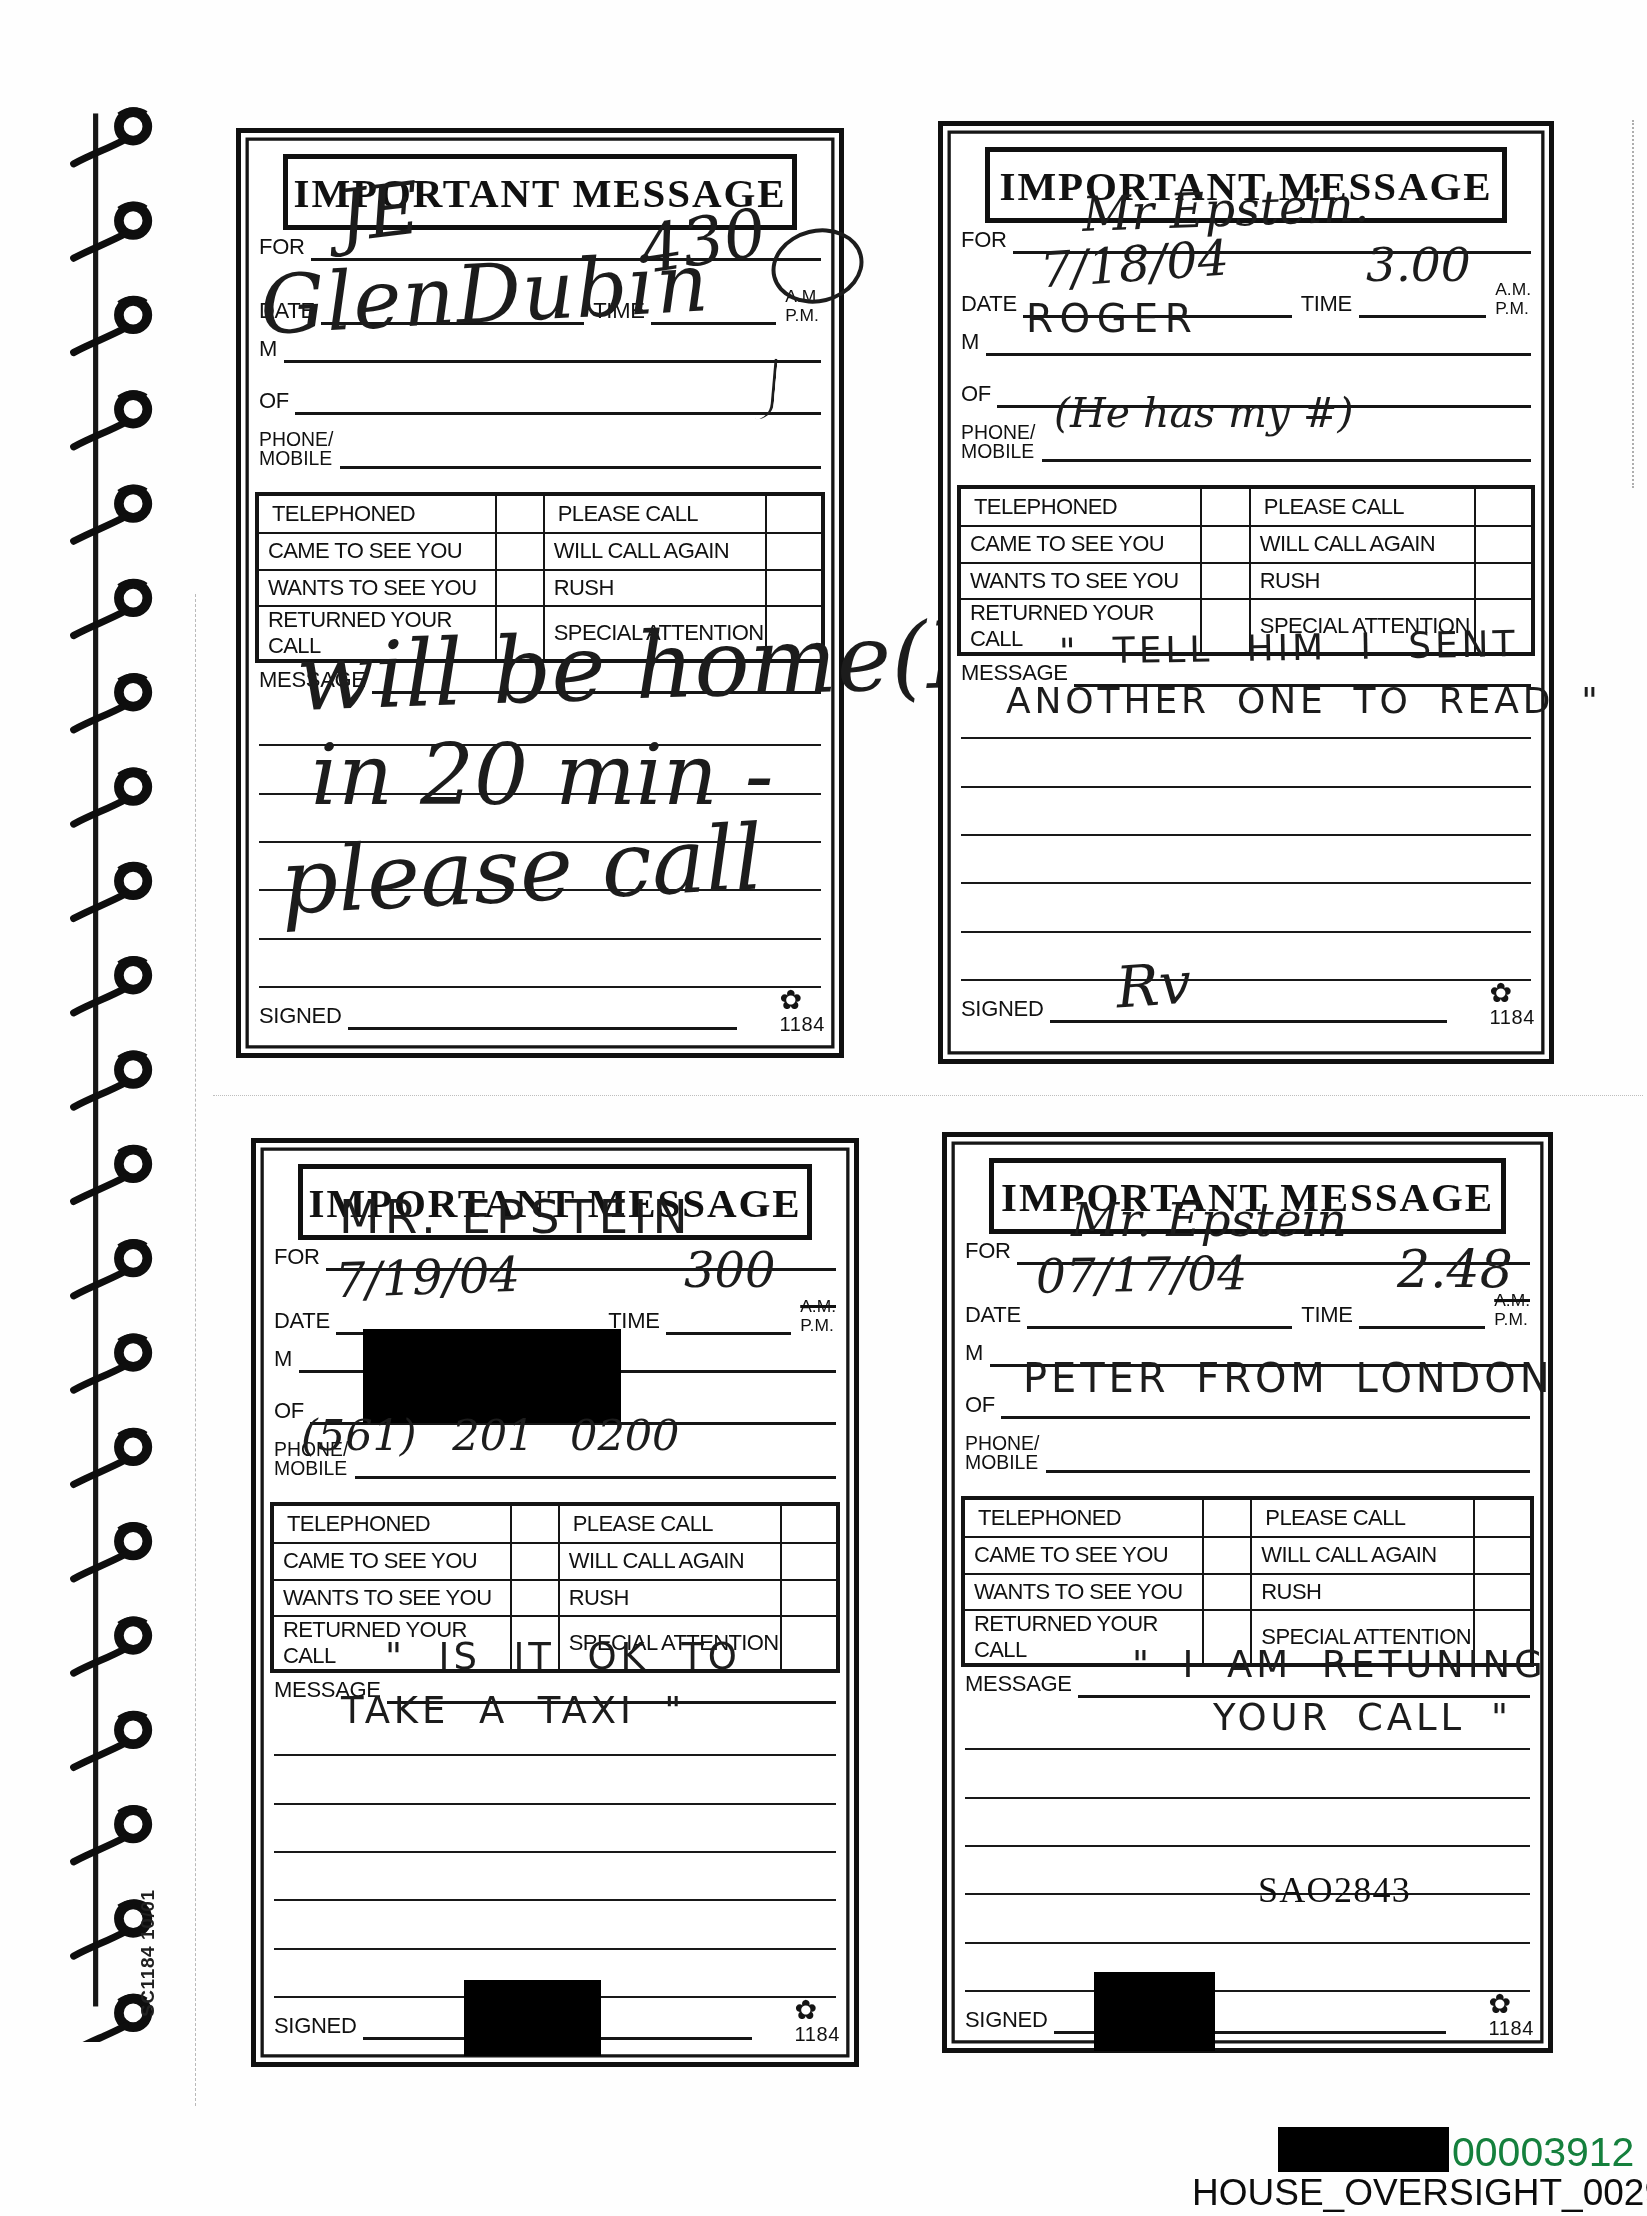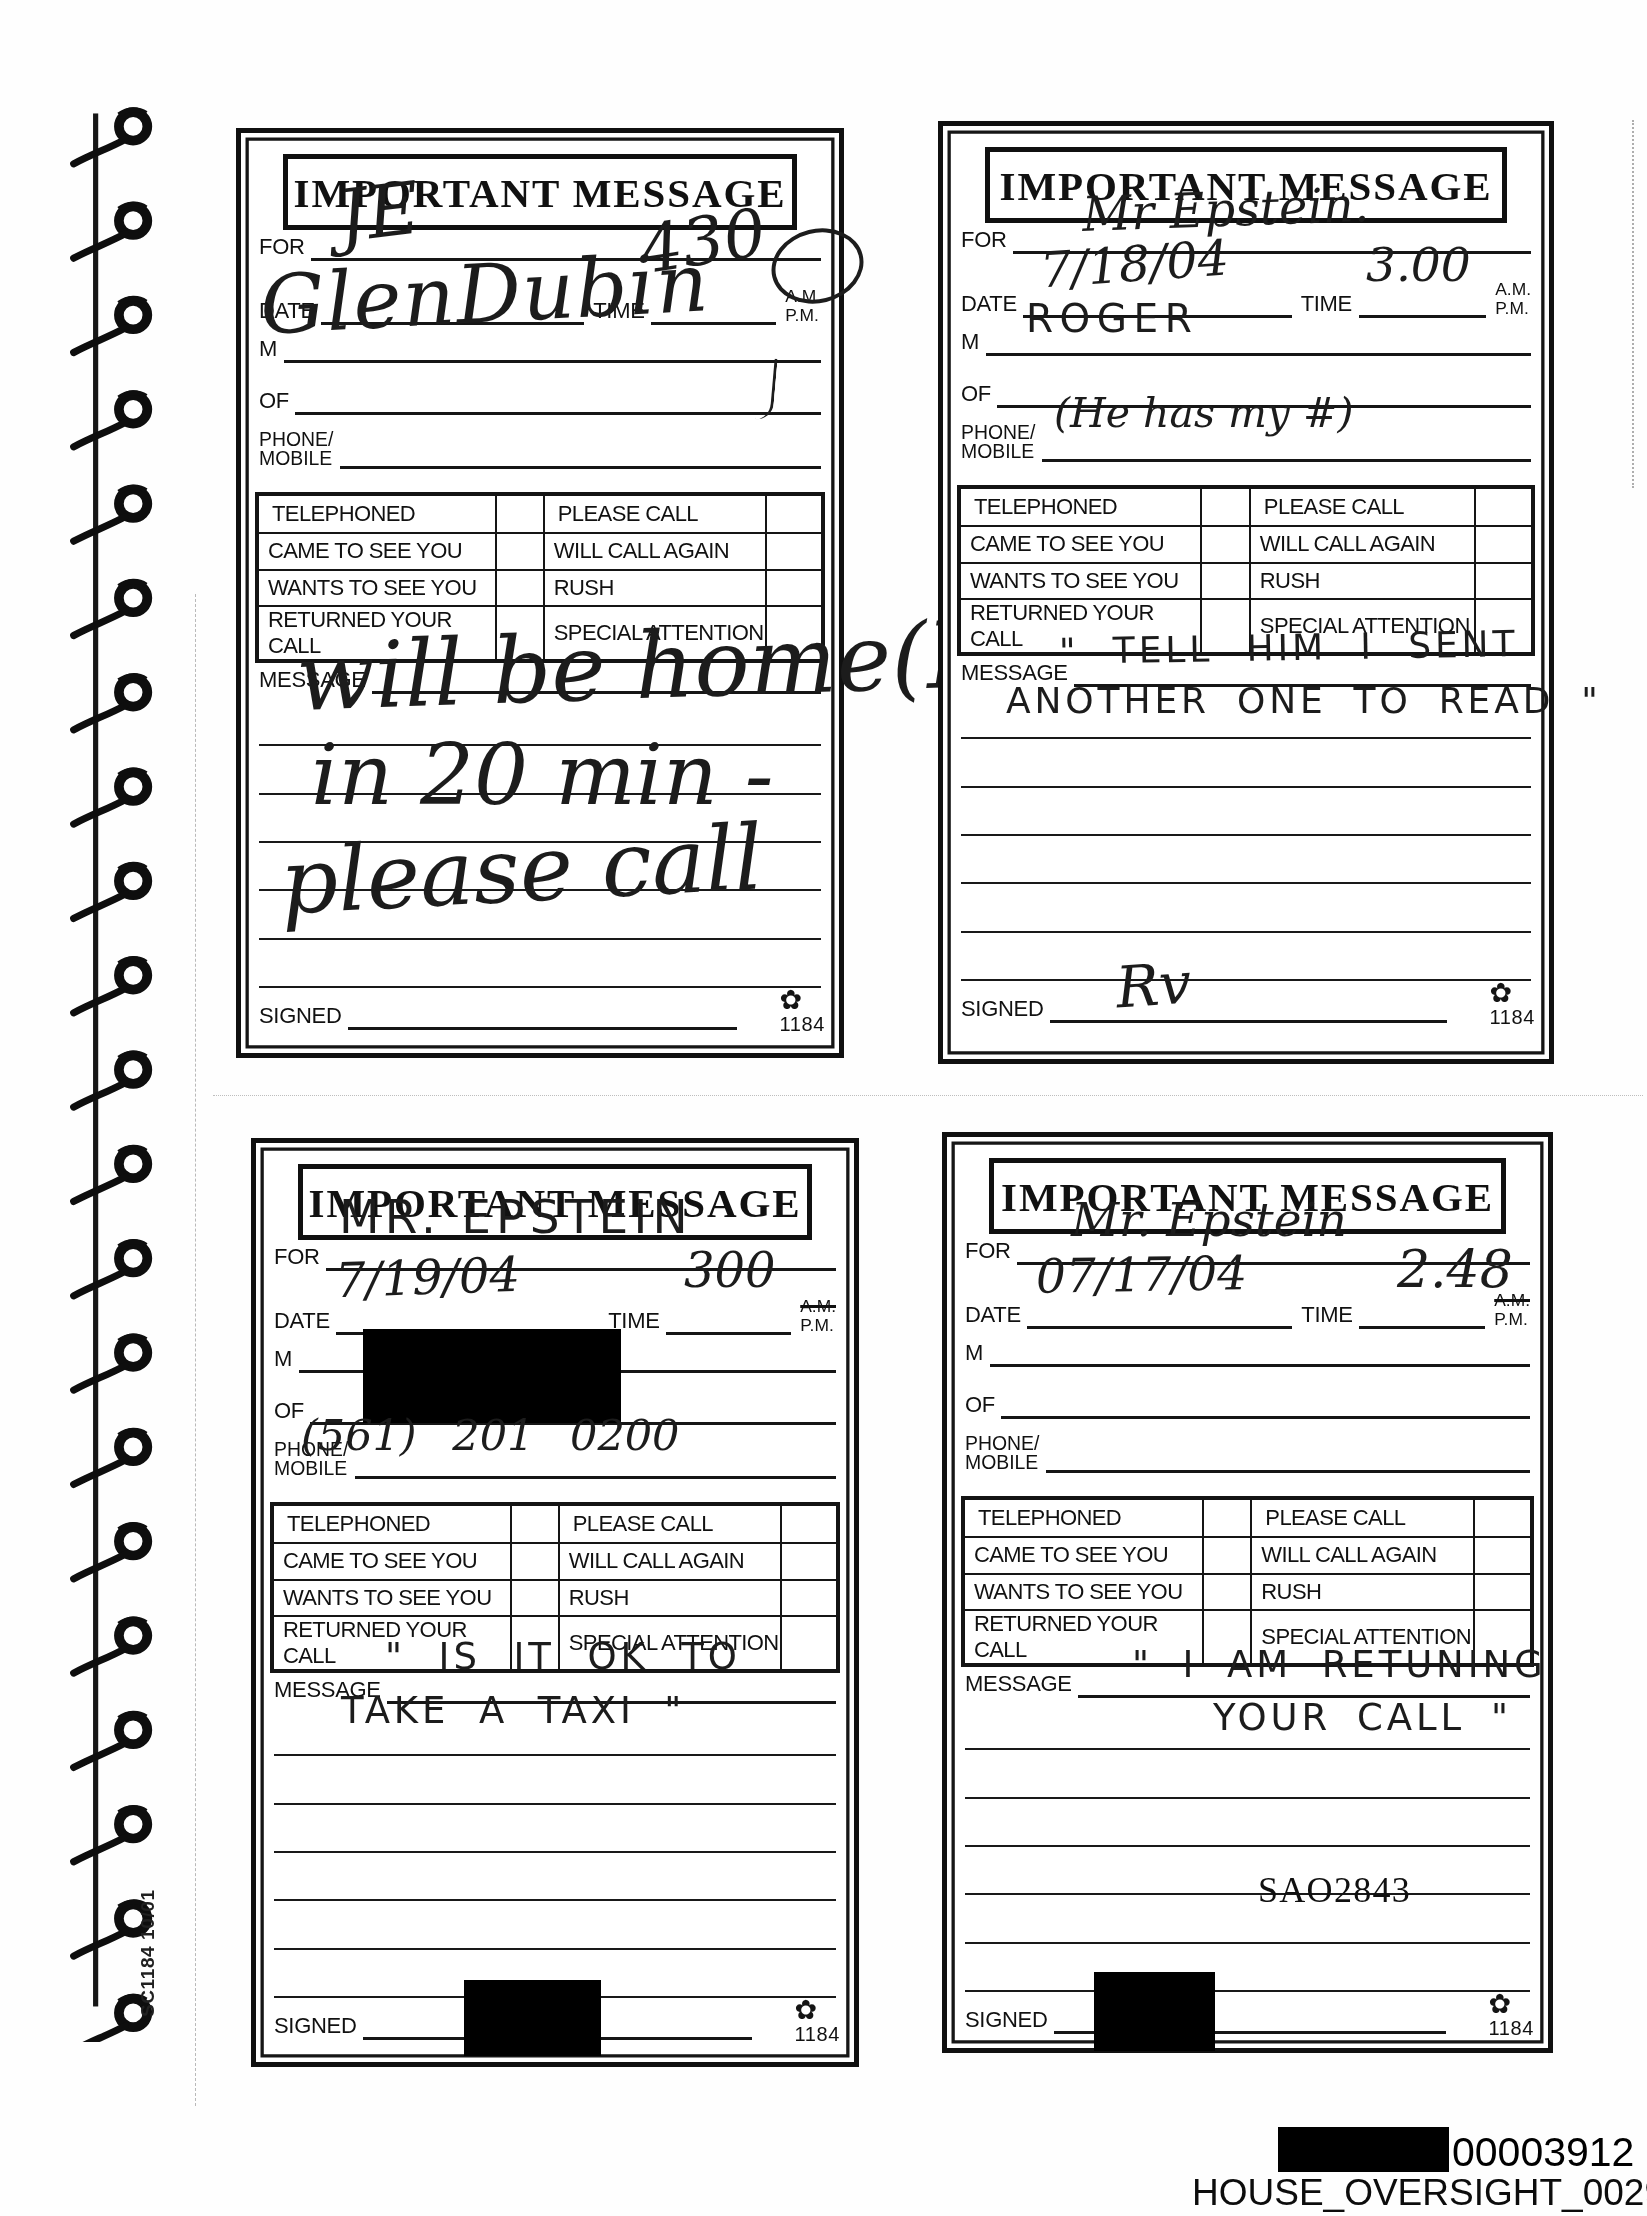--- a/index.html
+++ b/index.html
@@ -102,21 +102,21 @@
   
   .spiral { position:absolute; left:36px; top:107px; }
   .crease-v  { position:absolute; left:195px; top:594px; height:1512px; border-left:1.9px dashed #b9b9b9; }
   .perf-h    { position:absolute; left:213px; right:3.9px; top:1095px; border-top:1.9px dotted #9d9d9d; opacity:.65; }
   .edge-dots { position:absolute; left:1632px; top:120px; height:368px; border-left:2.6px dotted #8d8d8d; opacity:.7; }
 
   .stock-code { position:absolute; left:137px; top:2017px; transform:rotate(-90deg);
                 transform-origin:left top; font-size:19px; font-weight:bold; letter-spacing:0.6px; color:#202020; }
 
   .f-redact { position:absolute; left:1278px; top:2127px; width:171px; height:45px; background:#000; }
-  .f-bates  { position:absolute; left:1452px; top:2129px; font-size:41px; color:#000000; }
+  .f-bates  { position:absolute; left:1452px; top:2129px; font-size:41px; color:#15803d; }
   .f-docid  { position:absolute; left:1192px; top:2172px; font-size:37px; color:#0c0c0c; letter-spacing:0px; }
 </style>
 </head>
 <body>
 
 <div class="page">
 
   <svg class="spiral" width="149" height="1935" viewBox="0 0 230 2995">
     <defs>
       <g id="coil">
@@ -420,20 +420,21 @@
     <div class="frow row-signed">
       <span class="flabel">SIGNED</span>
         <span class="wline" style="margin-right:84px"></span>
     </div>
     <span class="logo">✿</span>
     <span class="formnum">1184</span>
 
     <span class="hw cursive hw-for">Mr. Epstein</span>
     <span class="hw cursive hw-date">07/17/04</span>
     <span class="hw cursive hw-time">2.48</span>
+    <span class="hw printhand hw-of">PETER FROM LONDON</span>
     <span class="hw printhand hw-msg1">" I AM RETUNING</span>
     <span class="hw printhand hw-msg2">YOUR CALL "</span>
     <span class="hw stamp">SAO2843</span>
     <div class="redact red-signed"></div>
   </div>
 
   <div class="f-redact"></div>
   <div class="f-bates">00003912</div>
   <div class="f-docid">HOUSE_OVERSIGHT_002986</div>
 

